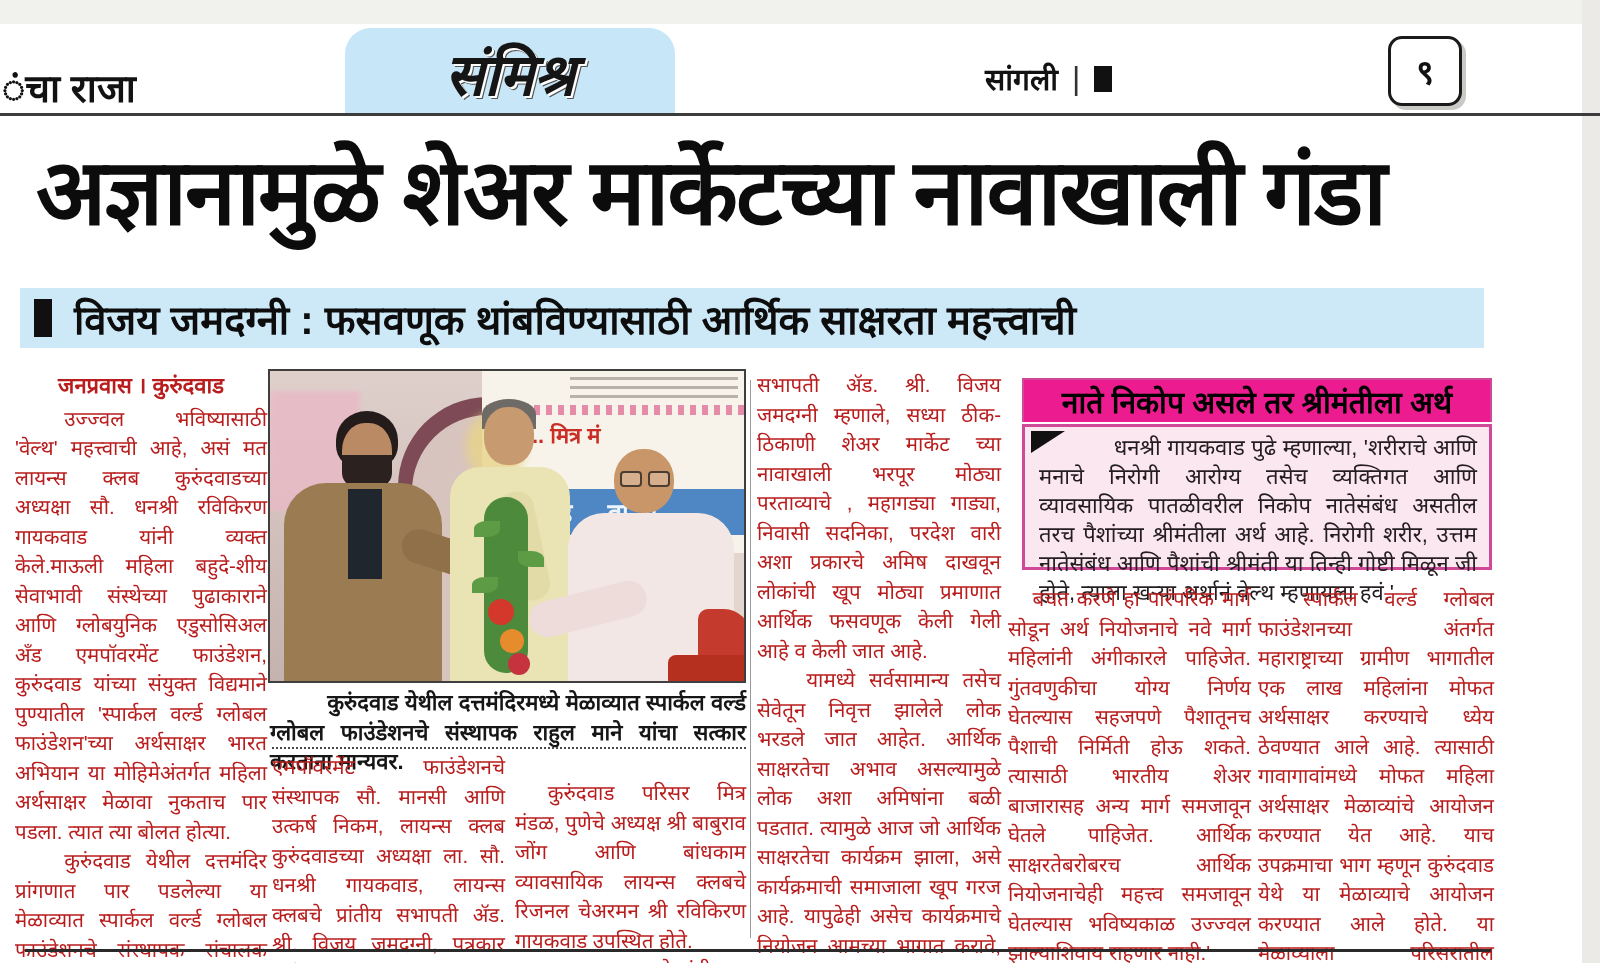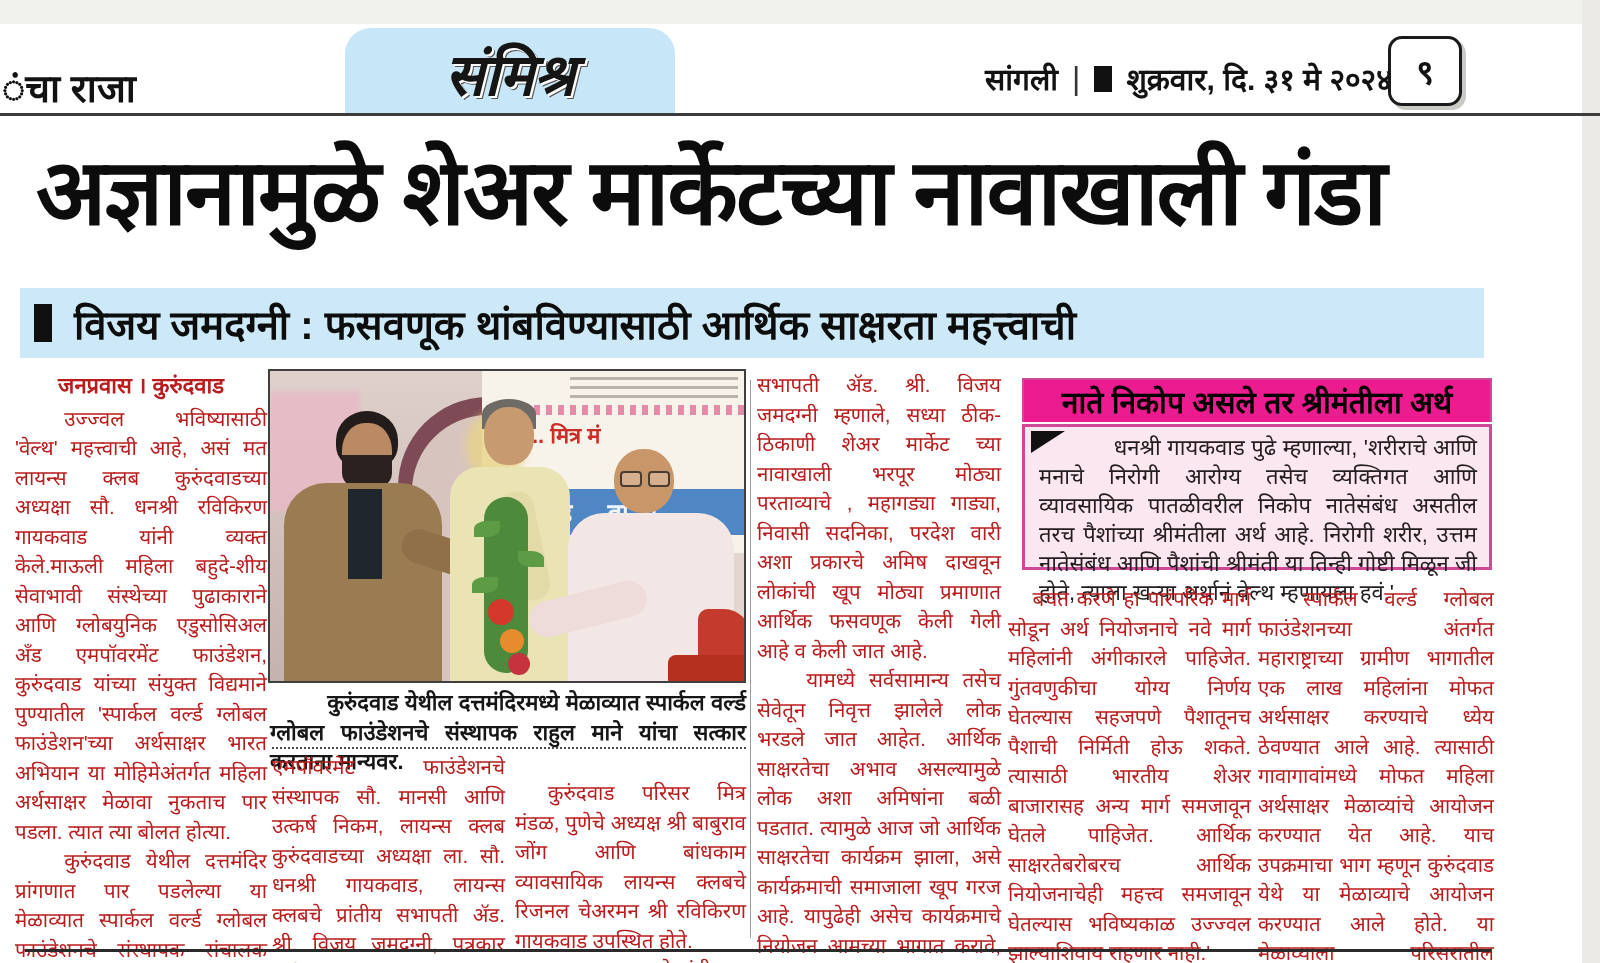--- a/index.html
+++ b/index.html
@@ -36,21 +36,21 @@
     font-size:34px; font-weight:bold;
   }
   .header-rule { left:0; top:113px; width:1600px; height:3px; background:#3c3c3c; }
 
   
   .headline {
     left:36px; top:126px; width:1450px; font-size:92px; font-weight:900;
     letter-spacing:-2px; line-height:1.45; white-space:nowrap; color:#0c0c0c;
   }
   .subhead-band {
-    left:20px; top:288px; width:1464px; height:70px; background:#cde9f8;
+    left:20px; top:288px; width:1464px; height:60px; background:#cde9f8;
     display:flex; align-items:center; padding-left:14px;
   }
   .subhead-bullet { width:18px; height:38px; background:#101010; flex:0 0 auto; }
   .subhead-text { font-size:40px; font-weight:800; margin-left:22px; color:#0d0d0d; }
 
   
   .col { font-size:20.5px; line-height:1.44; text-align:justify; color:#b91c1c; }
   .col p { text-indent:2.4em; }
   .byline { text-align:center; font-weight:bold; font-size:22px; text-indent:0 !important; margin-bottom:2px; }
 
@@ -138,21 +138,20 @@
 <div class="abs edge-right"></div>
 
 <div class="abs masthead-left">ंचा राजा</div>
 <div class="abs section-box">
   <span class="section-title">संमिश्र</span>
 </div>
 <div class="abs header-right">
   <span>सांगली</span>
   <span class="hdr-sep">|</span>
   <span class="hdr-bullet"></span>
-  <span>शुक्रवार, दि. ३१ मे २०२४</span>
 </div>
 <div class="abs pageno-box">
   <span>९</span>
 </div>
 <div class="abs header-rule"></div>
 
 <div class="abs headline">अज्ञानामुळे शेअर मार्केटच्या नावाखाली गंडा</div>
 <div class="abs subhead-band">
   <span class="subhead-bullet"></span>
   <span class="subhead-text">विजय जमदग्नी : फसवणूक थांबविण्यासाठी आर्थिक साक्षरता महत्त्वाची</span>

